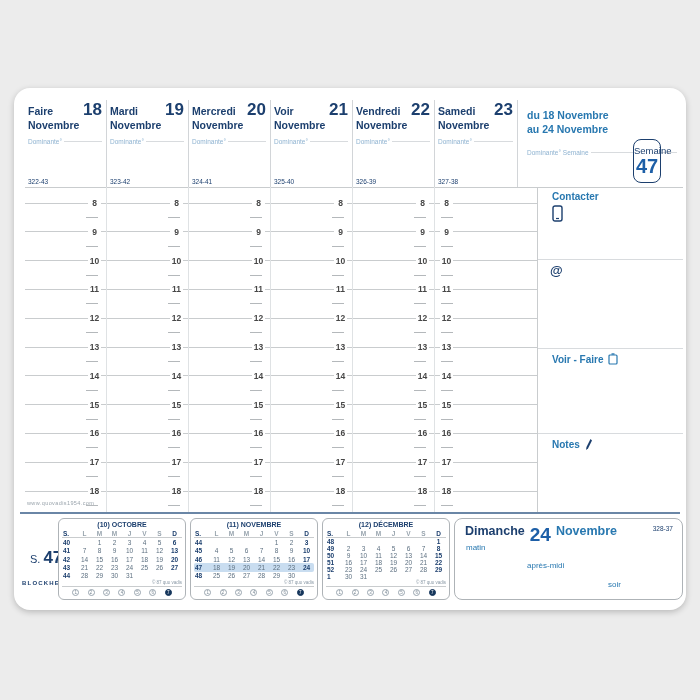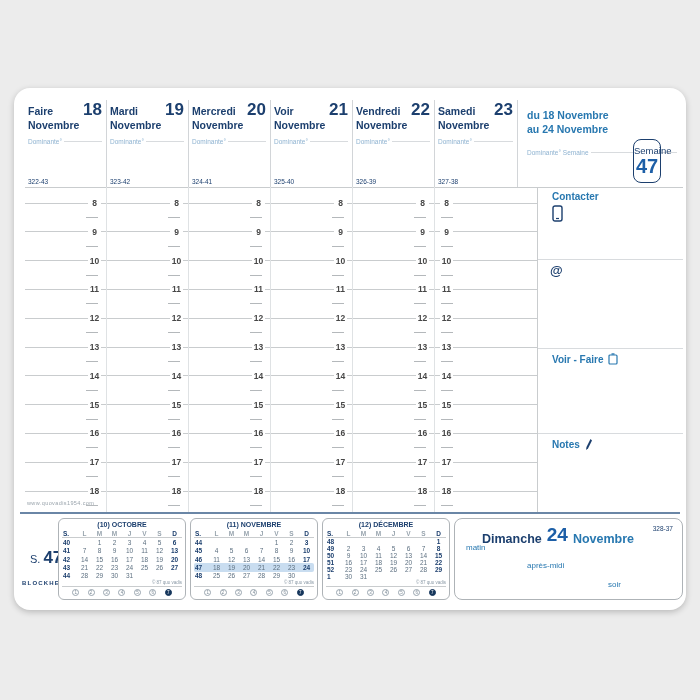--- a/index.html
+++ b/index.html
@@ -83,21 +83,21 @@
   .cal-cell.sun{color:#1c3f6e;font-weight:bold;}
   .cal-copy{font-size:4.5px;color:#8a99a6;text-align:right;height:6px;line-height:6px;}
   .cal-circles{height:11px;border-top:1px solid #c9ccce;display:flex;align-items:center;
                justify-content:space-around;padding:0 6px;}
   .circle{width:7px;height:7px;box-sizing:border-box;border:1px solid #98a4ae;border-radius:50%;
           font-size:4.5px;color:#7e8c98;display:flex;align-items:center;justify-content:center;}
   .circle.filled{background:#16365c;border-color:#16365c;color:#fff;}
 
   .sunday-box{position:absolute;left:440px;top:430px;width:229px;height:82px;box-sizing:border-box;
               background:#fff;border:1px solid #aeb3b7;border-radius:8px;}
-  .sun-title{position:absolute;left:10px;top:5px;display:flex;align-items:flex-end;gap:5px;margin-left:17px;}
+  .sun-title{position:absolute;left:10px;top:5px;display:flex;align-items:flex-start;gap:5px;}
   .sun-day{font-size:12.5px;font-weight:bold;color:#1c3f6e;}
   .sun-num{font-size:19px;font-weight:bold;color:#1d5fa7;}
   .sun-month{font-size:12.5px;font-weight:bold;color:#2878b0;}
   .sun-code{position:absolute;right:9px;top:6px;font-size:6.5px;color:#1c3f6e;}
   .sun-part{position:absolute;font-size:8px;color:#2878b0;}
   .sun-matin{left:11px;top:24px;}
   .sun-apm{left:72px;top:42px;}
   .sun-soir{left:153px;top:61px;}
 </style>
 </head>

